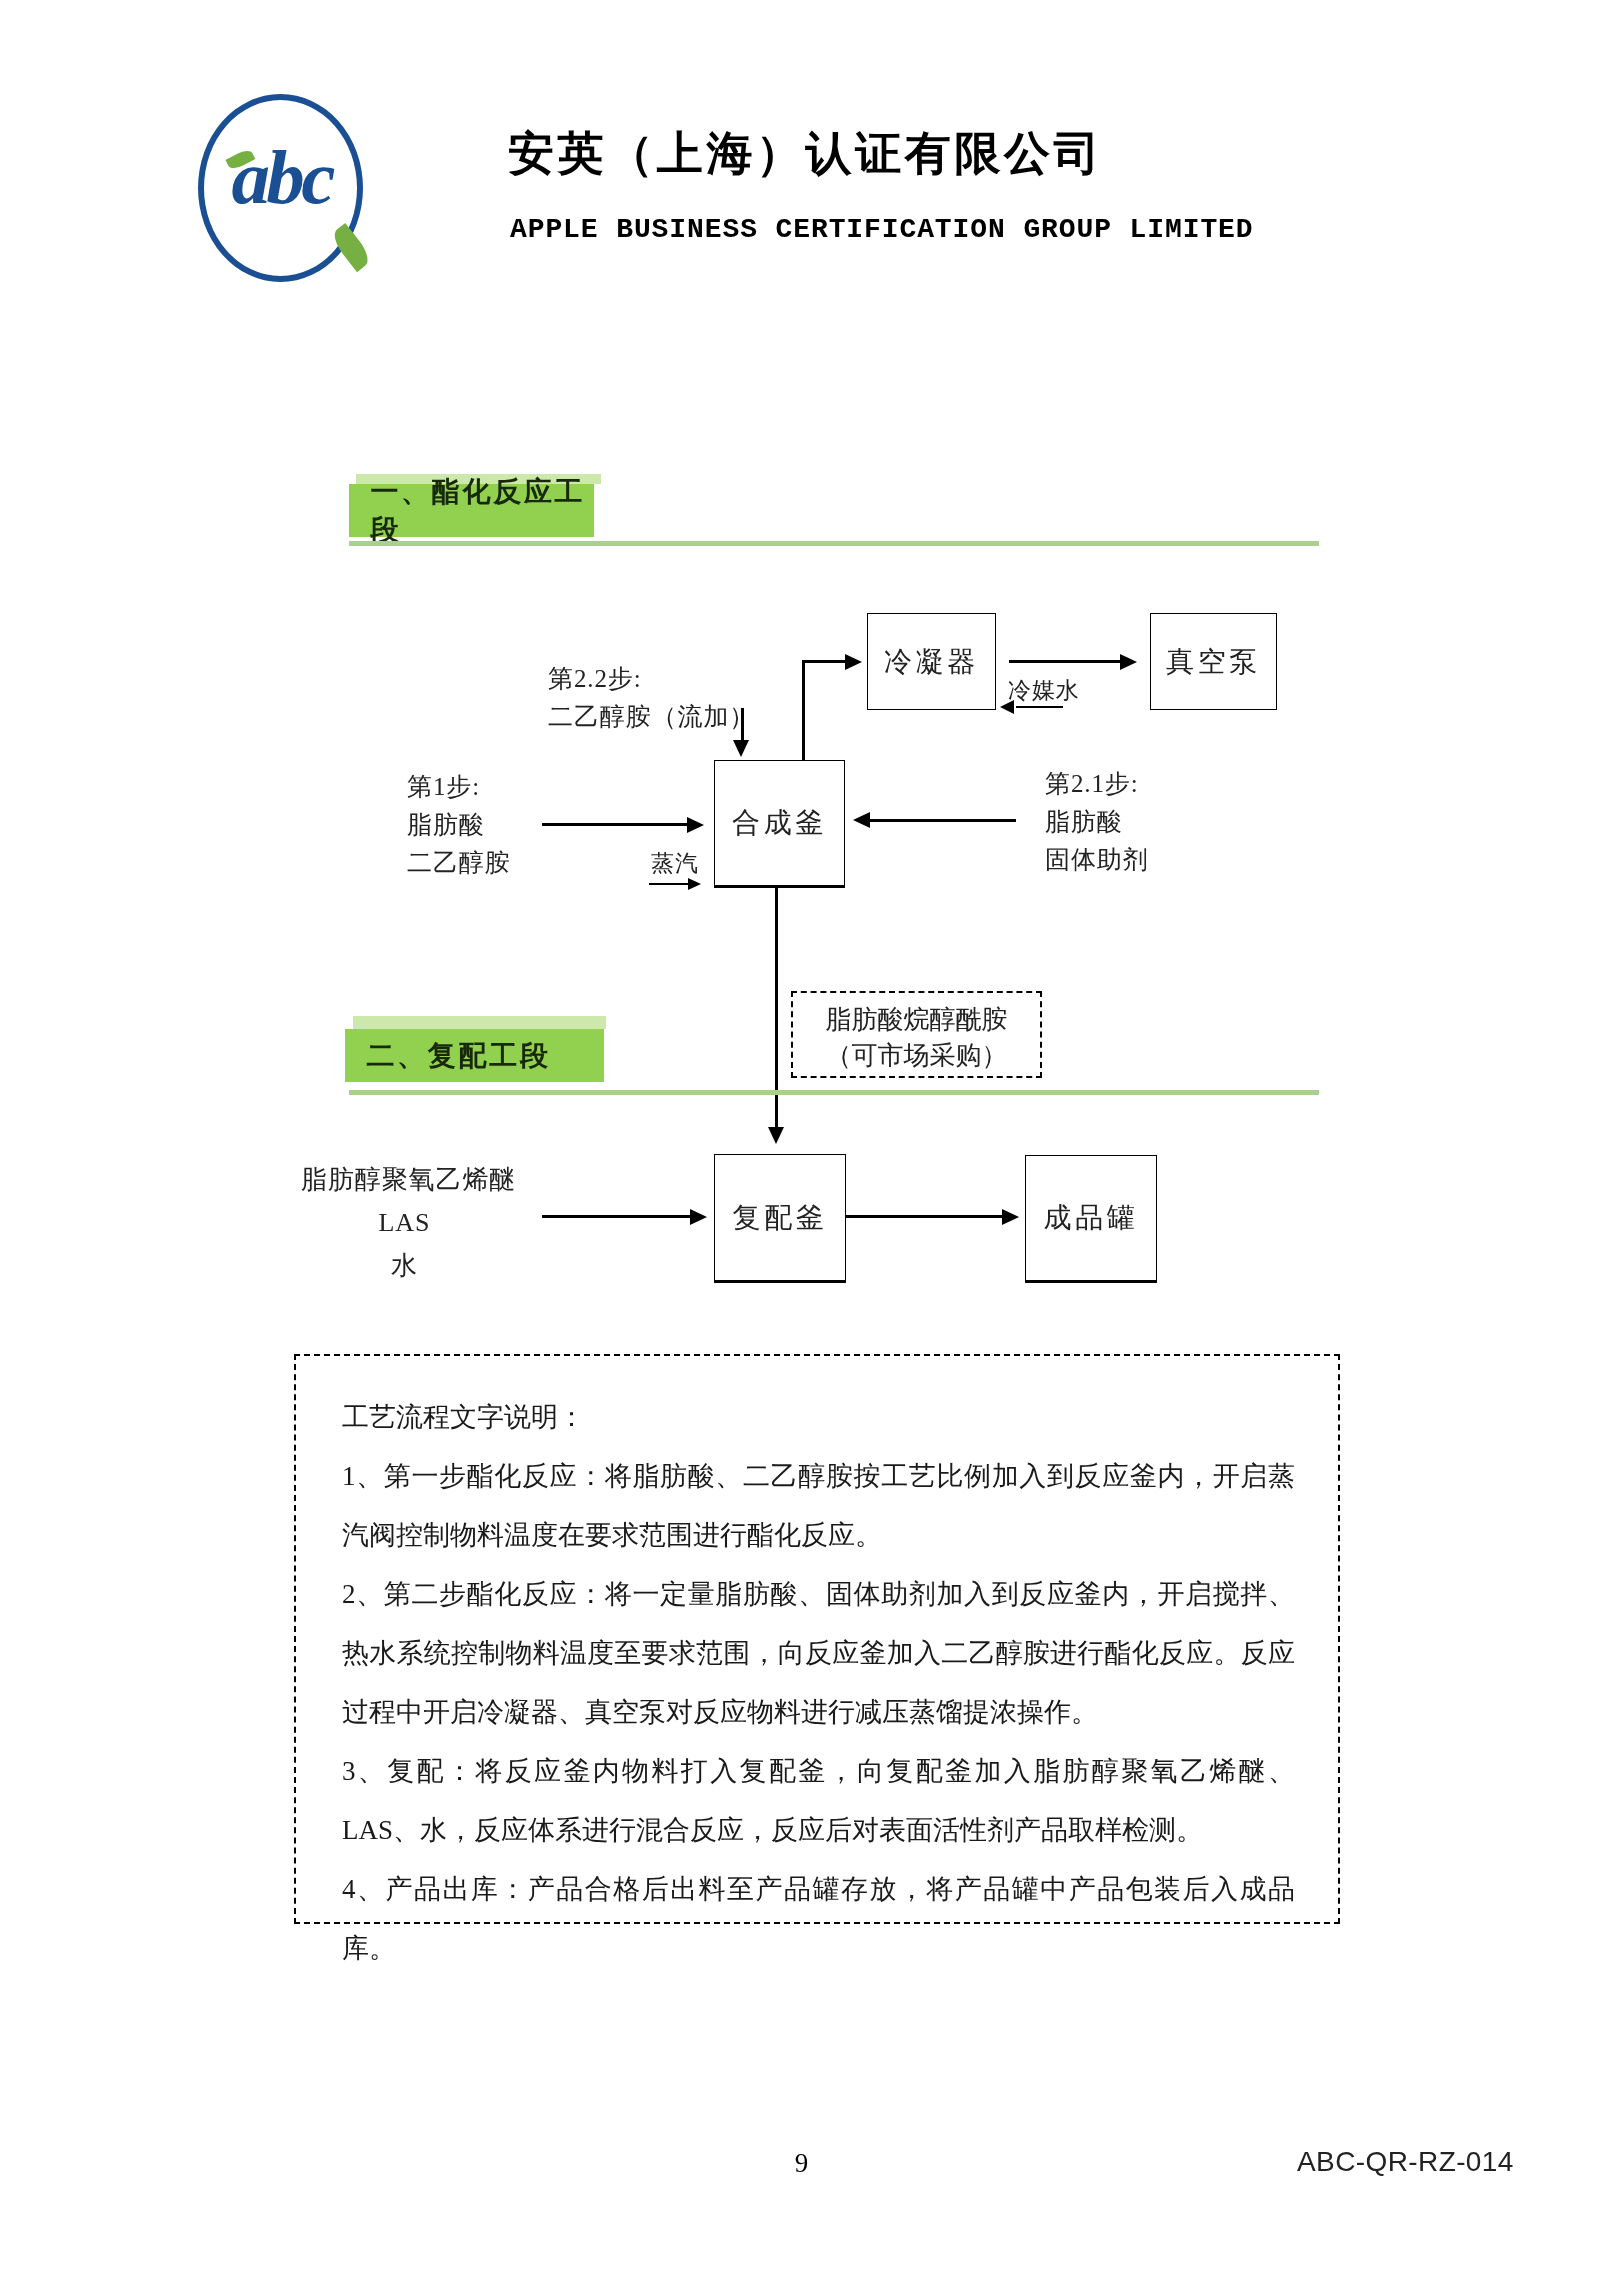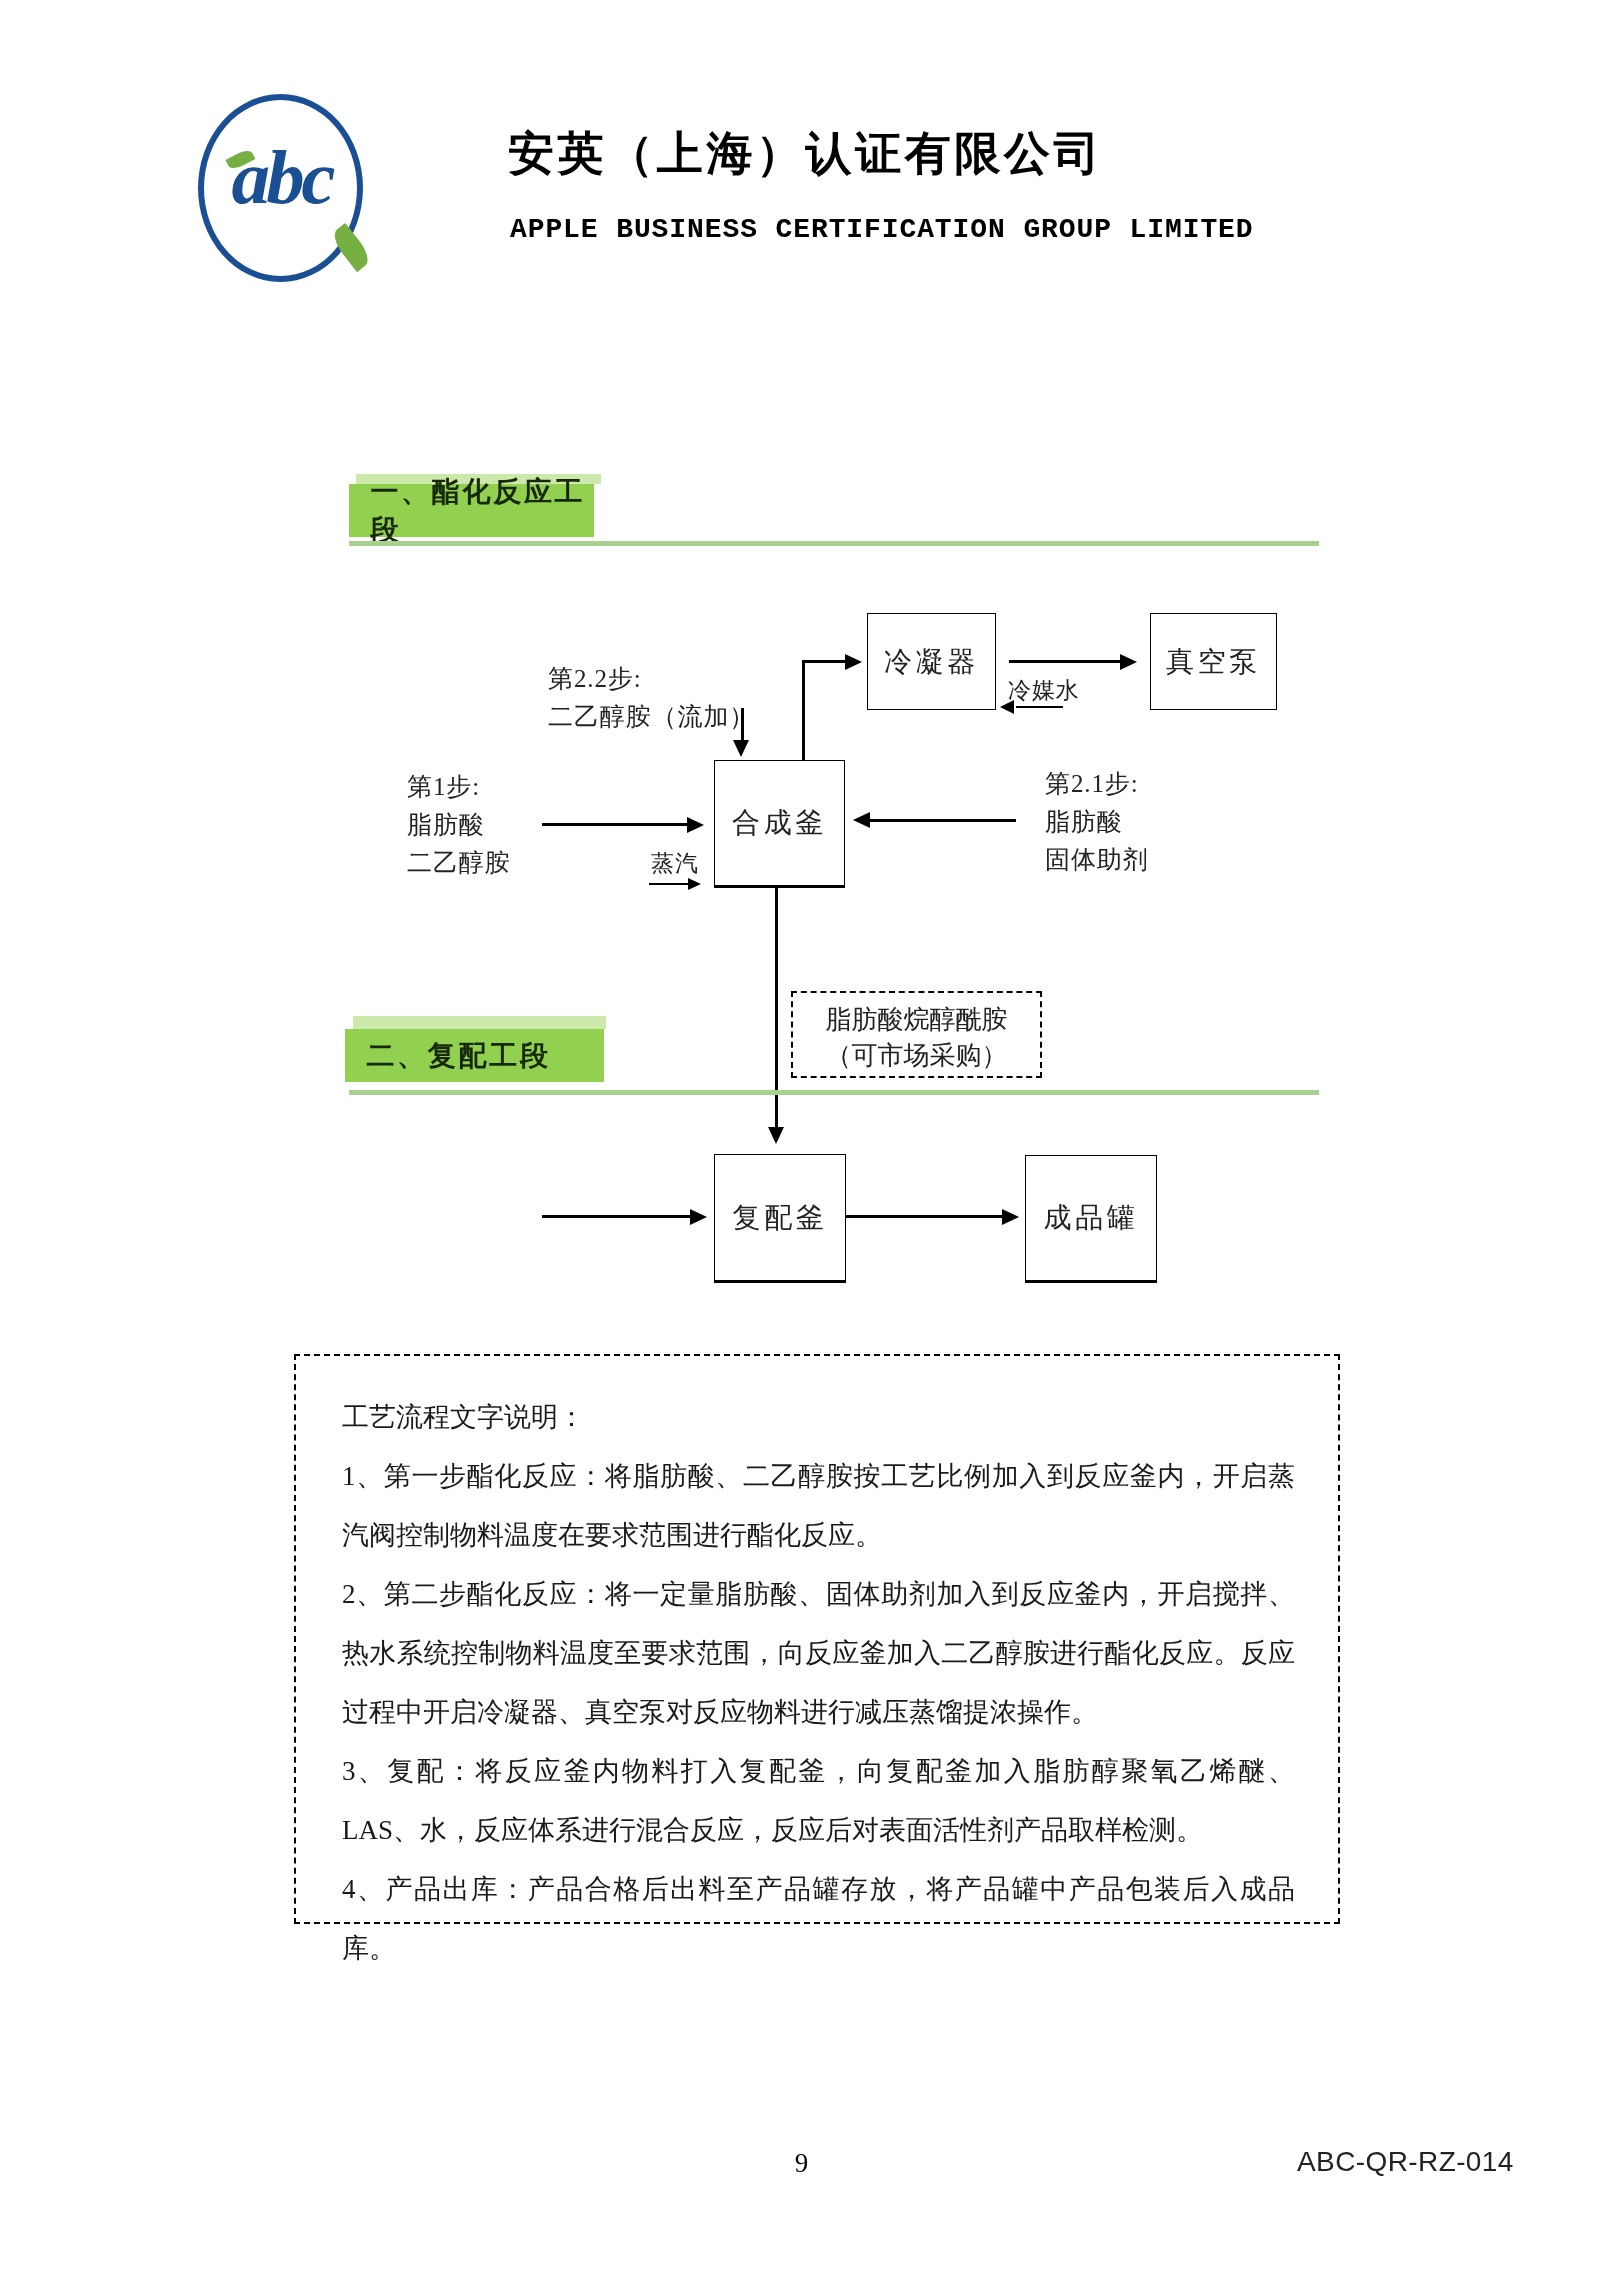--- a/index.html
+++ b/index.html
@@ -103,20 +103,25 @@
     <div>脂肪酸</div>
     <div>二乙醇胺</div>
   </div>
   <div class="dlabel lab-step21">
     <div>第2.1步:</div>
     <div>脂肪酸</div>
     <div>固体助剂</div>
   </div>
   <div class="dlabel lab-steam">蒸汽</div>
   <div class="dlabel lab-coolant">冷媒水</div>
+  <div class="dlabel lab-inputs">
+    <div>脂肪醇聚氧乙烯醚</div>
+    <div>LAS</div>
+    <div>水</div>
+  </div>
 
   <div class="hline" style="left:542px;top:823px;width:146px;"></div>
   <div class="ah ah-r" style="left:687px;top:817px;"></div>
 
   <div class="hline" style="left:870px;top:819px;width:146px;"></div>
   <div class="ah ah-l" style="left:853px;top:812px;"></div>
 
   <div class="hline thin" style="left:649px;top:883px;width:41px;"></div>
   <div class="ah ah-r-sm" style="left:688px;top:878px;"></div>
 

